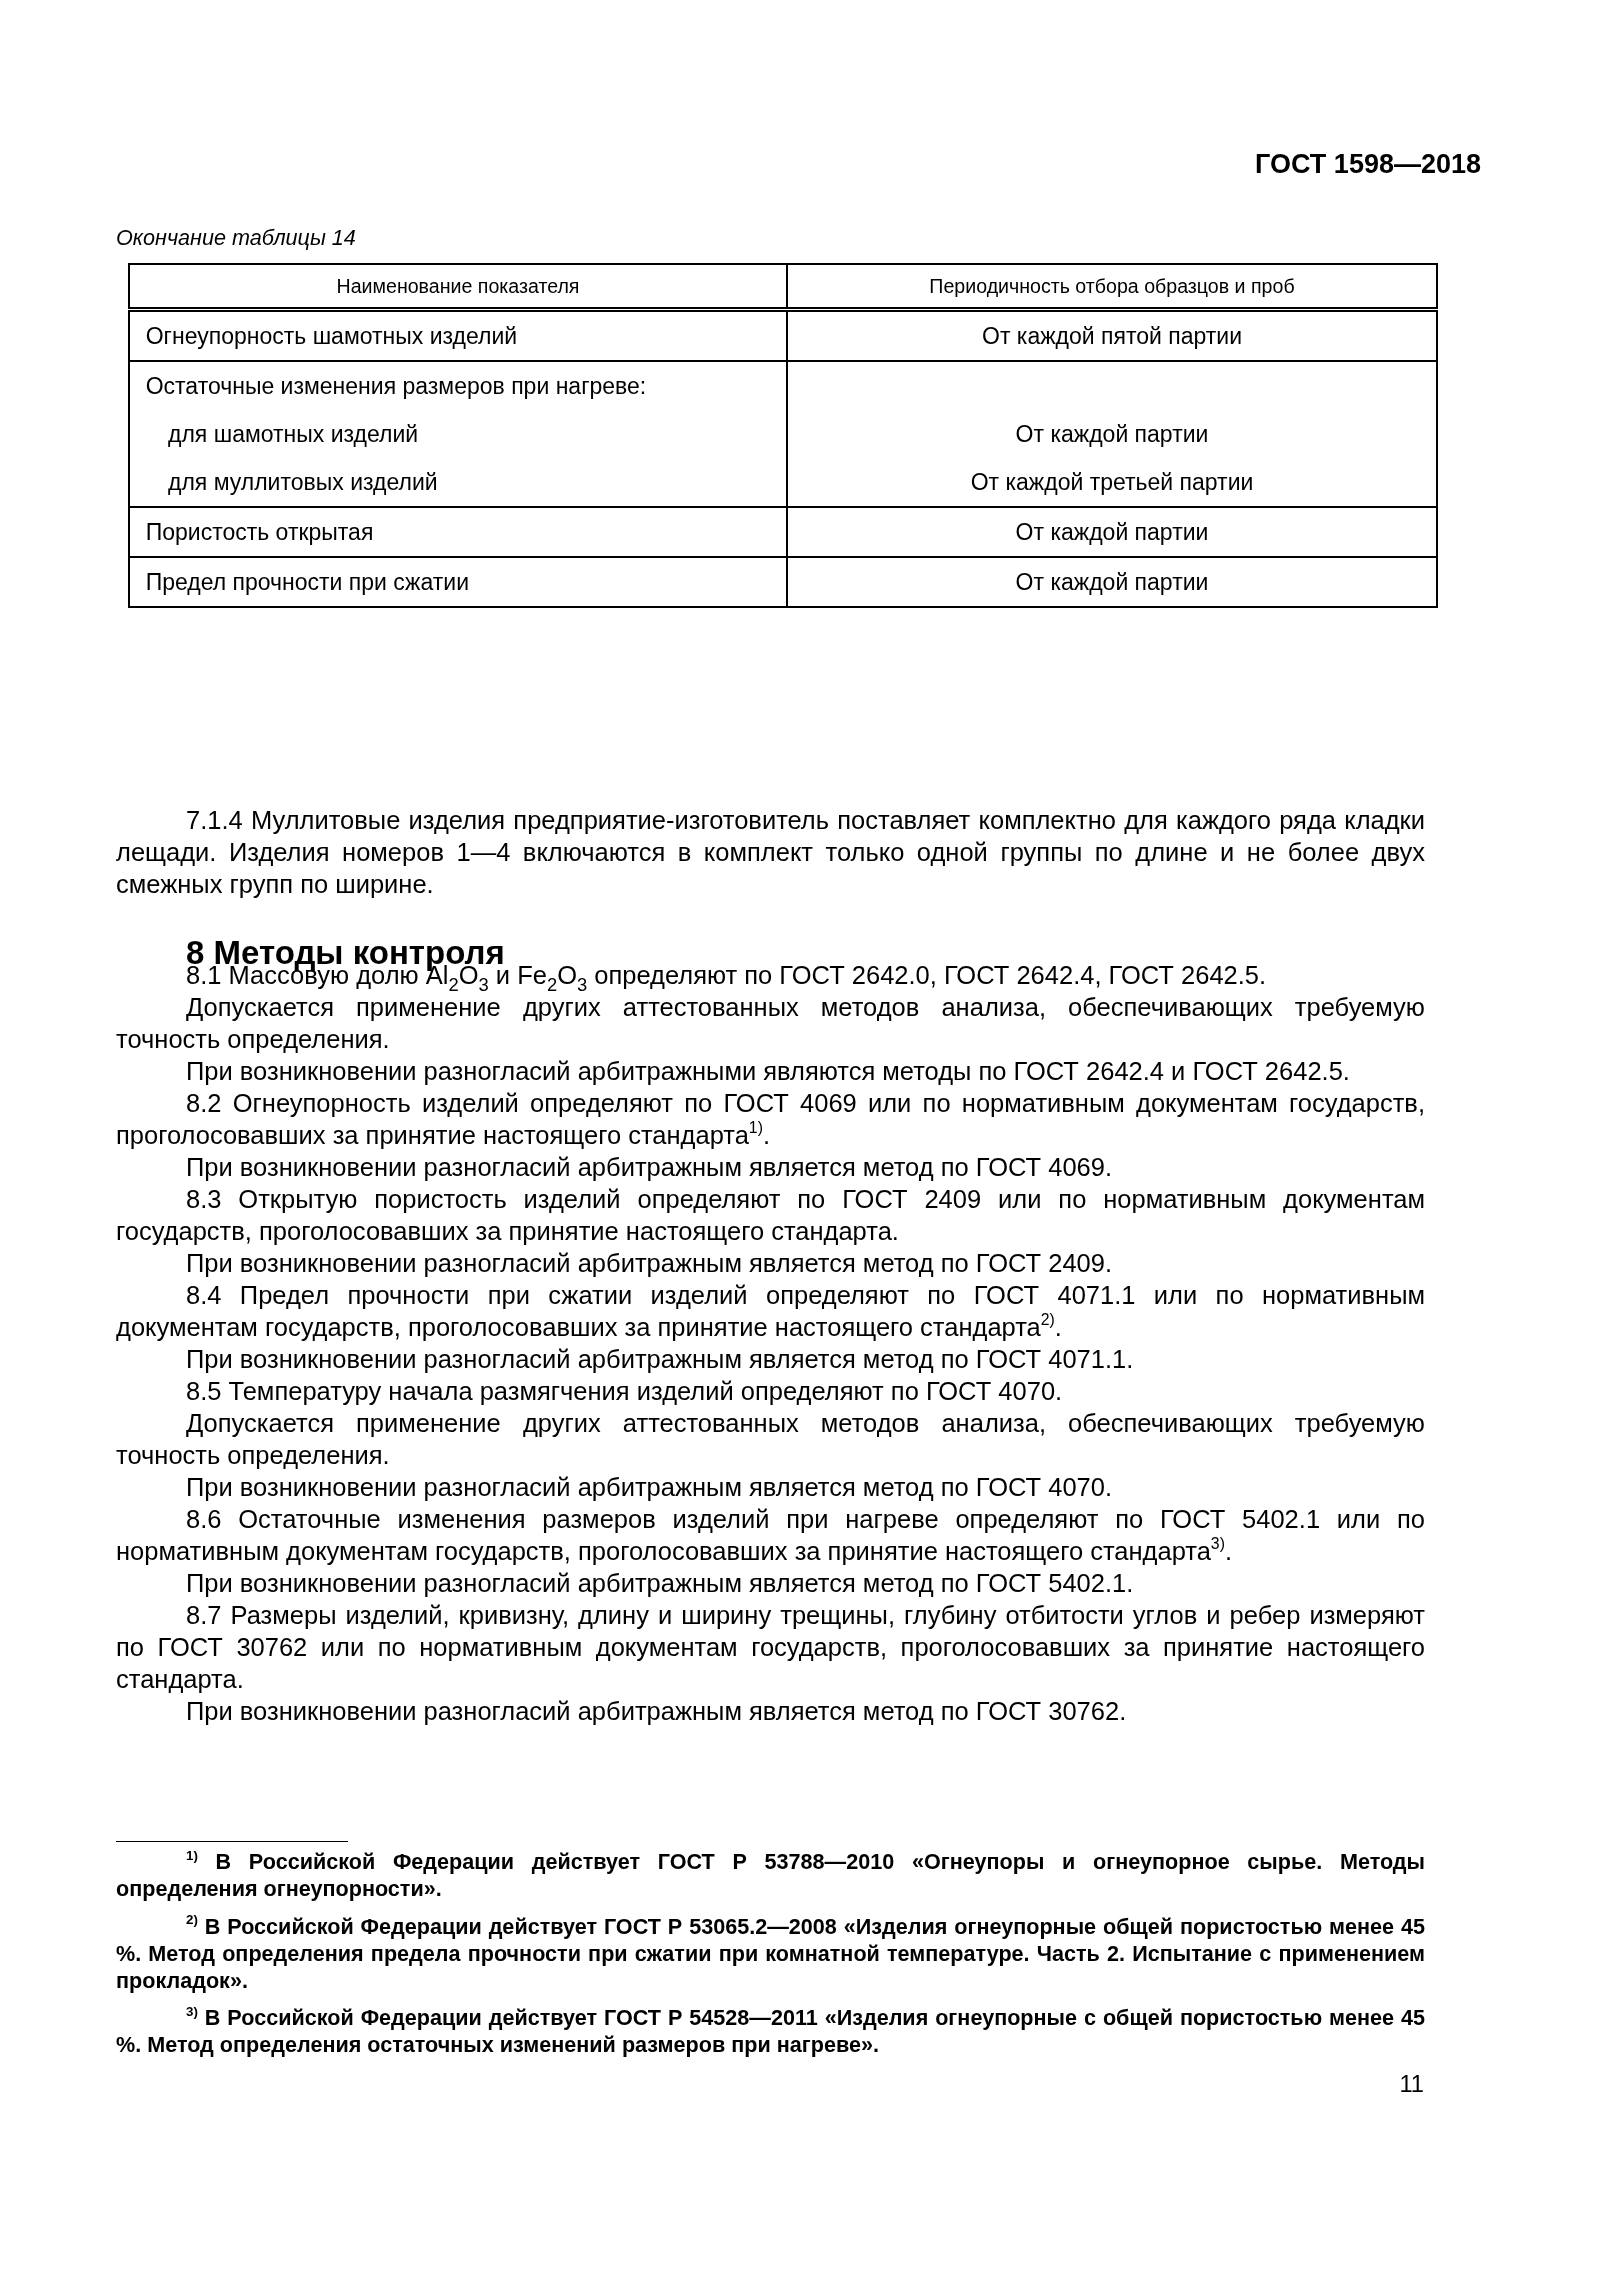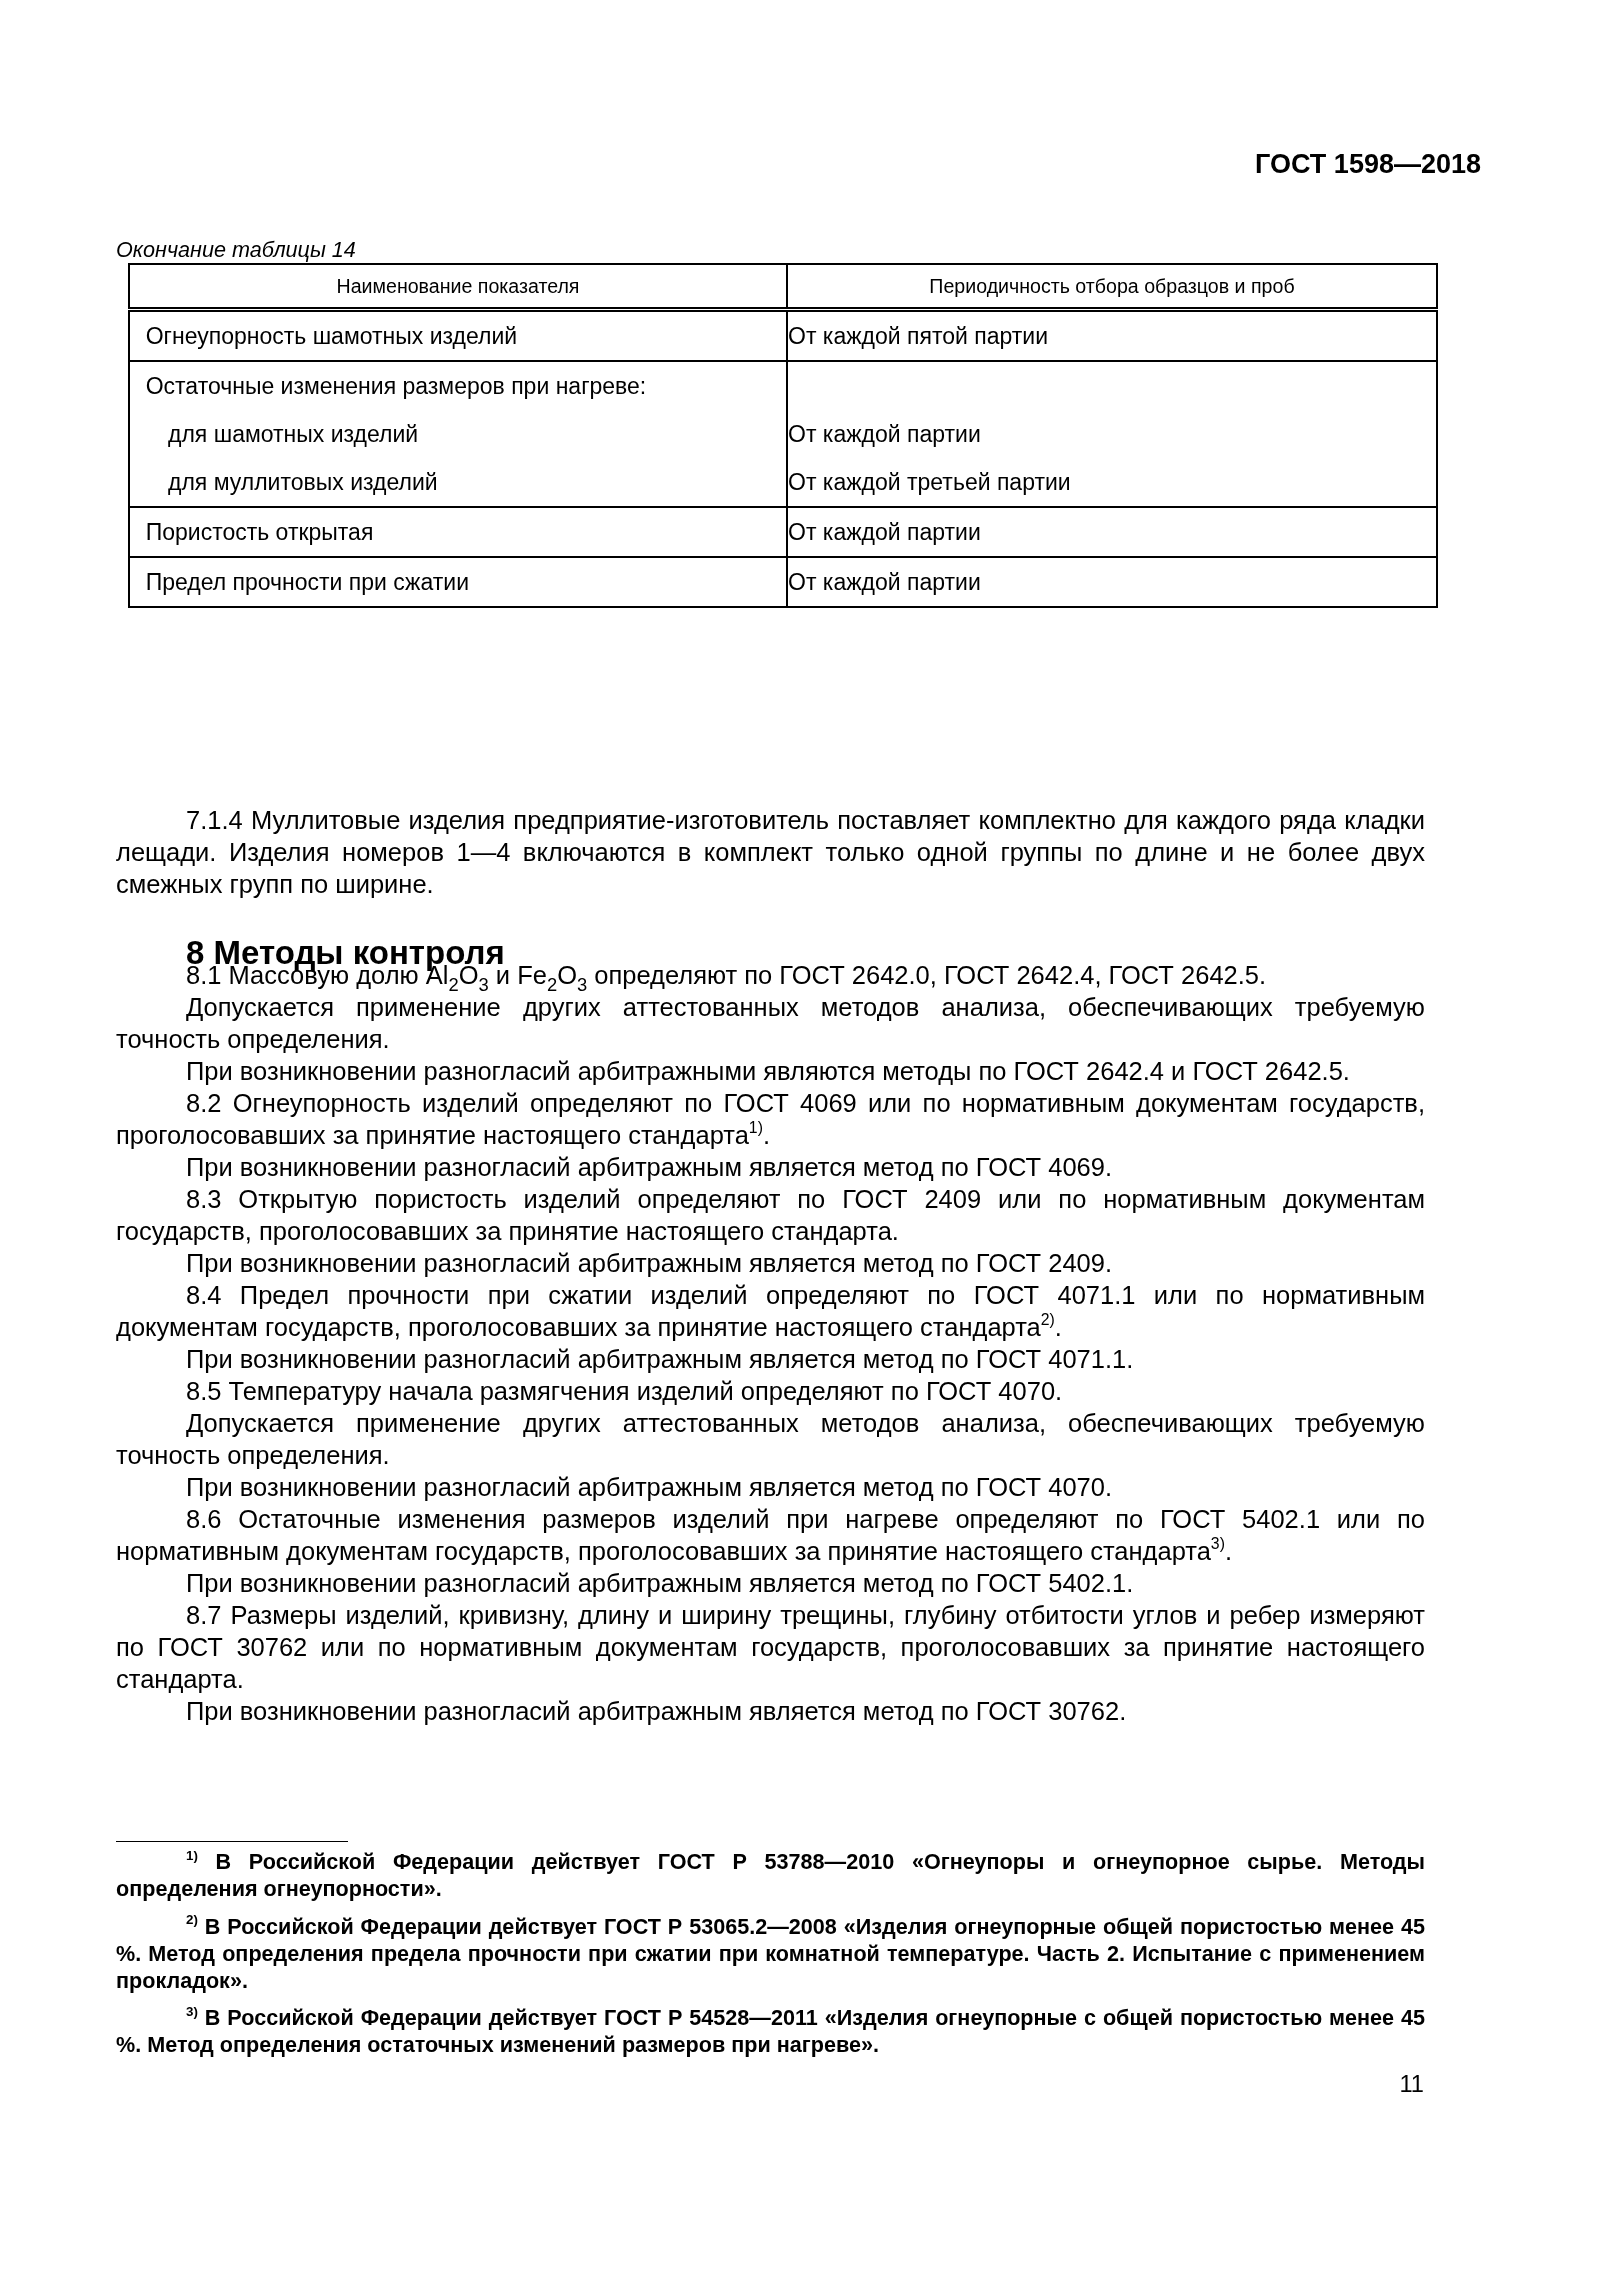--- a/index.html
+++ b/index.html
@@ -1,32 +1,32 @@
 <!DOCTYPE html>
 <html style="font-size:10.5px"><head>
 <meta charset="utf-8">
 <style>
   html, body { margin: 0; padding: 0; background: #ffffff; }
   body { width: 1623px; height: 2295px; position: relative; overflow: hidden;
          font-family: "Liberation Sans", "DejaVu Sans", sans-serif; color: #000; }
   .abs { position: absolute; }
   #doc-header { left: 1169px; width: 312px; top: 148px; text-align: right;
                 font-weight: bold; font-size: 27px; line-height: 33px; }
-  #table-caption { left: 116px; top: 236px; font-style: italic; font-size: 21.6px; line-height: 27.5px; }
+  #table-caption { left: 116px; top: 224px; font-style: italic; font-size: 21.6px; line-height: 27.5px; }
   #table-wrap { left: 116px; top: 263px; width: 1309px; padding-left: 12px; }
   table.gost { border-collapse: collapse; width: 1309px; table-layout: fixed; }
   table.gost col.c1 { width: 658px; }
   table.gost col.c2 { width: 650px; }
   table.gost th, table.gost td { border: 2px solid #000; padding: 0; vertical-align: top; }
   table.gost th { font-weight: normal; font-size: 19.6px; height: 42px; text-align: center; vertical-align: middle;
                   border-bottom: 5.9px double #000; }
   .cell-line { font-size: 23px; height: 48px; line-height: 48px; white-space: nowrap; }
   td.left .cell-line { padding-left: 15.7px; }
   td.left .cell-line.sub { padding-left: 38px; }
-  td.right .cell-line { text-align: left; }
+  td.right .cell-line { text-align: center; }
   .body-block { left: 116px; width: 1309px; font-size: 25.5px; line-height: 32px; }
   .body-block p { margin: 0; text-align: justify; text-indent: 70px; }
   #section-heading { left: 186px; top: 933px; font-size: 33px; font-weight: bold; line-height: 39px; }
   sup.fn { font-size: 0.62em; vertical-align: 0; position: relative; top: -0.7em; line-height: 0; }
   sub.chem { font-size: 0.72em; vertical-align: 0; position: relative; top: 0.38em; line-height: 0; }
   #footnote-rule { left: 116px; top: 1841px; width: 232px; height: 0; border-top: 1.3px solid #000; }
   #footnotes { left: 116px; width: 1309px; top: 1848px; font-size: 21.6px; line-height: 27px; font-weight: bold; }
   #footnotes p { margin: 0 0 10.5px 0; text-align: justify; text-indent: 70px; }
   #page-number { left: 1374px; width: 50px; top: 2070px; text-align: right; font-size: 23.6px; line-height: 29px; }
 </style>

